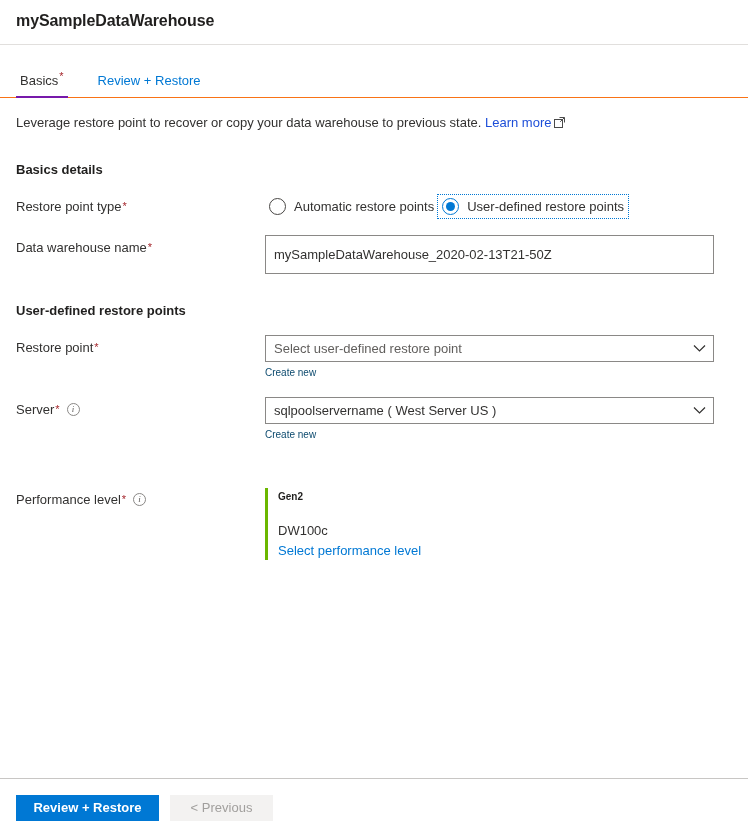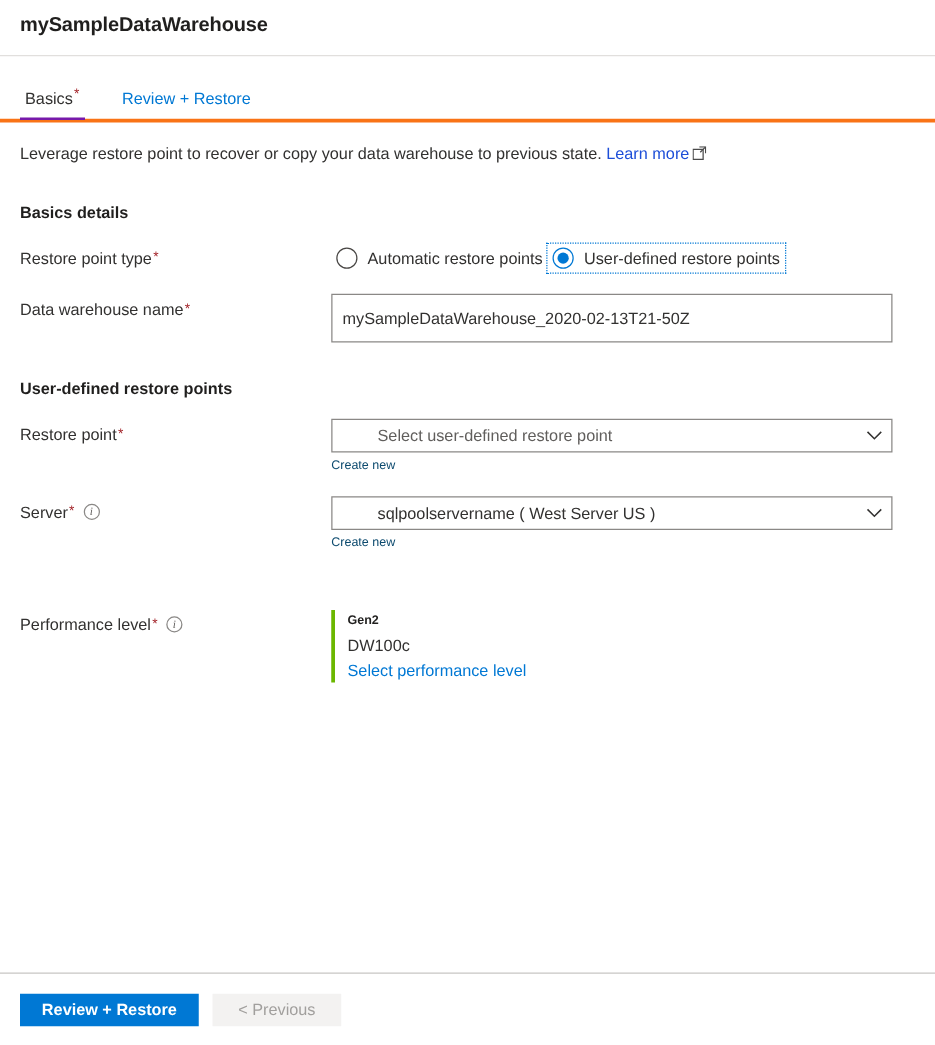--- a/index.html
+++ b/index.html
@@ -32,21 +32,21 @@
     margin-top: 12px;
     border-top: 1px solid #e1dfdd;
   }
 
   
   .tabs {
     display: flex;
     align-items: flex-end;
     padding: 0 16px;
     height: 33px;
-    border-bottom: 3px solid #f97316;
+    border-bottom: 1px solid #f97316;
     margin-top: 20px;
   }
   .tab {
     font-size: 13px;
     line-height: 16px;
     padding: 0 4px 8px 4px;
     margin-right: 26px;
     position: relative;
     cursor: pointer;
     color: #0078d4;
@@ -180,40 +180,39 @@
     padding: 0 7px 0 8px;
     cursor: pointer;
     font-size: 13px;
   }
   .dropdown .dd-text {
     flex: 1 1 auto;
     color: #323130;
     white-space: nowrap;
     overflow: hidden;
     text-overflow: ellipsis;
-    margin-left: 28px;
   }
   .dropdown .dd-text.placeholder { color: #605e5c; }
   .chev { flex: 0 0 auto; display: block; }
   .below-link {
     font-size: 10px;
     margin-top: 4px;
     display: inline-block;
     color: #0c4a6e;
     cursor: pointer;
   }
 
   
   .perf-card {
     border-left: 3px solid #6bb700;
     padding: 0 0 0 10px;
     margin-top: 1px;
   }
   .perf-title { font-size: 10px; font-weight: bold; color: #201f1e; line-height: 18px; }
-  .perf-sub { font-size: 13px; color: #323130; line-height: 19px; margin-top: 1px; }
+  .perf-sub { font-size: 13px; color: #323130; line-height: 19px; margin-top: 15px; }
   .perf-link { font-size: 13px; color: #0078d4; line-height: 19px; display: inline-block; margin-top: 1px; cursor: pointer; }
 
   
   .footer {
     position: absolute;
     left: 0; right: 0; bottom: 0;
     height: 58px;
     border-top: 1px solid #c8c6c4;
     background: #fff;
     display: flex;

